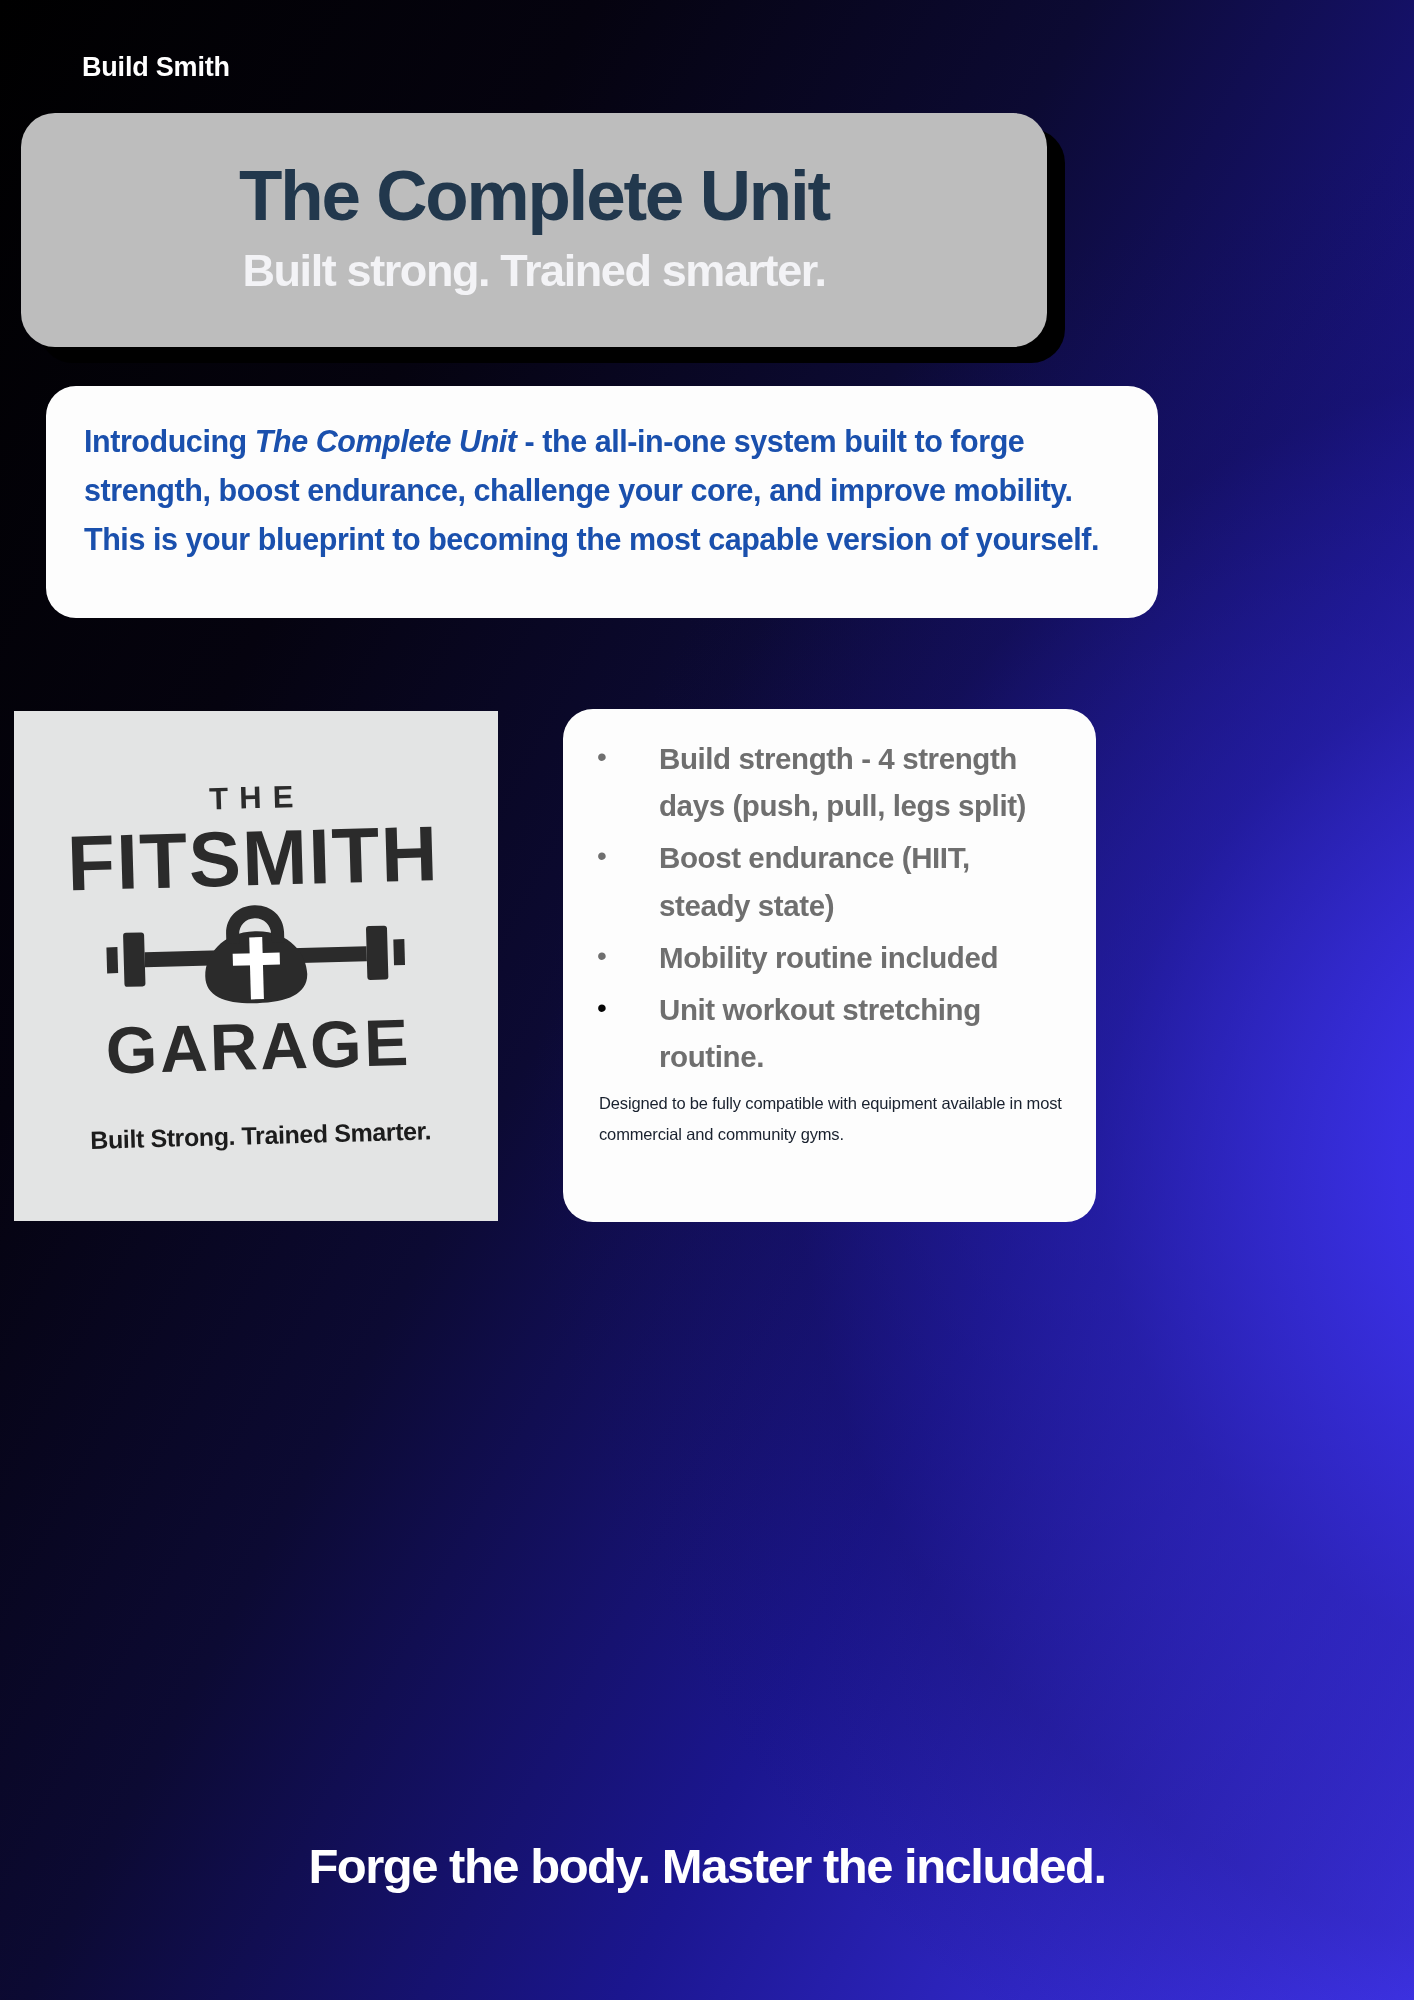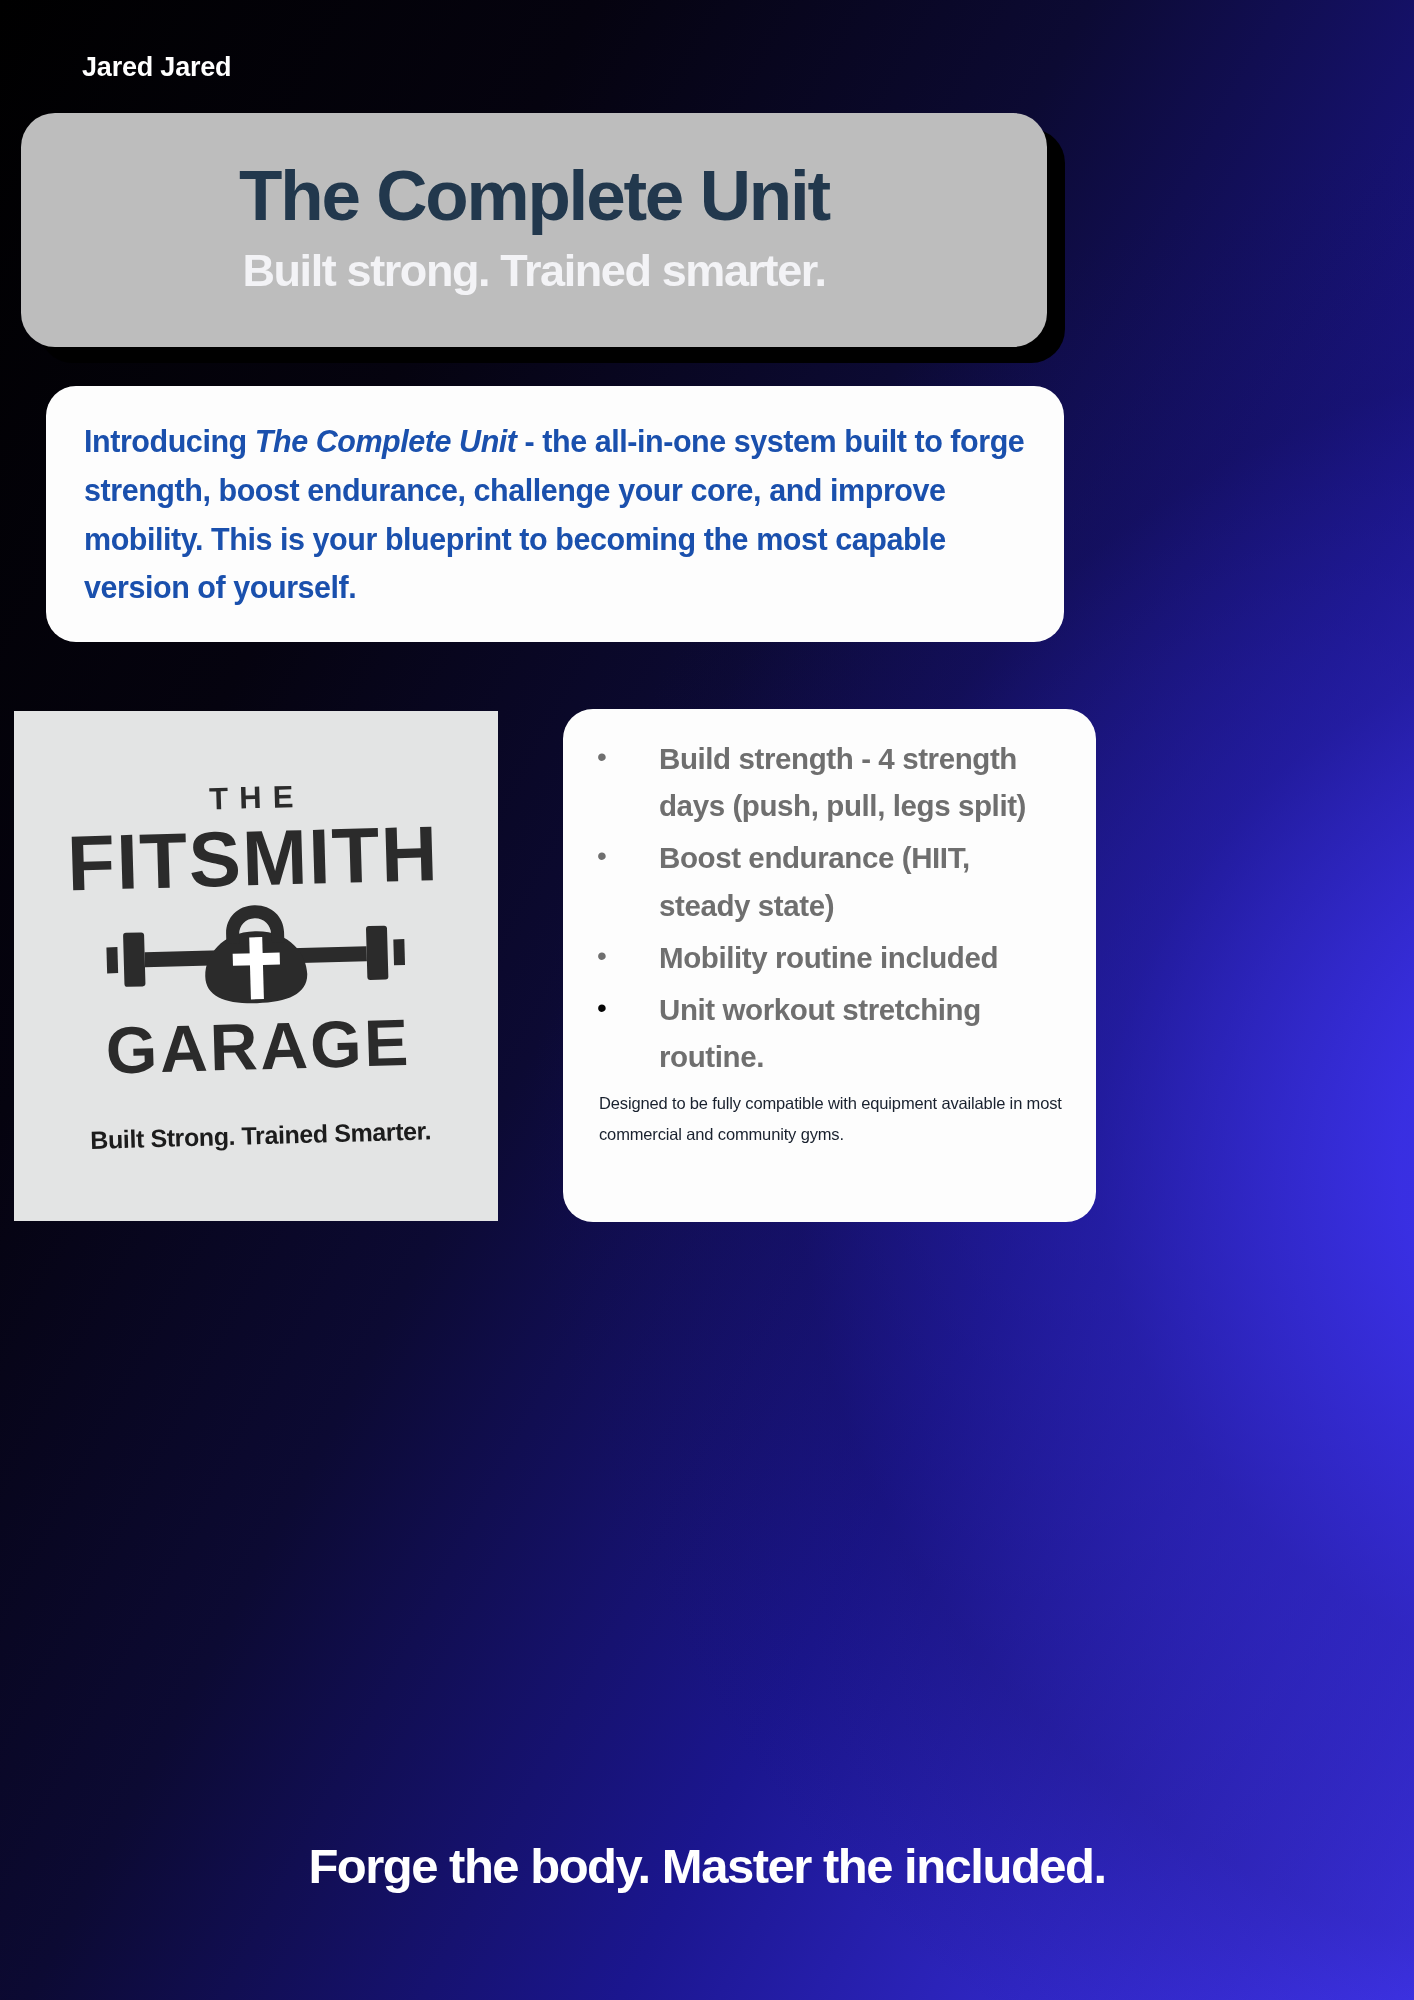--- a/index.html
+++ b/index.html
@@ -74,21 +74,21 @@
     line-height: 1.05;
     margin-top: 14px;
     white-space: nowrap;
   }
 
   
   .intro-card {
     position: absolute;
     left: 46px;
     top: 386px;
-    width: 1018px;
+    width: 1112px;
     min-height: 232px;
     background: #fdfdfd;
     border-radius: 30px;
     padding: 31px 38px 30px 38px;
   }
 
   .intro-text {
     color: #1a50ad;
     font-size: 30.5px;
     font-weight: bold;
@@ -226,21 +226,21 @@
     font-weight: bold;
     letter-spacing: -1.5px;
     white-space: nowrap;
   }
 </style>
 </head>
 <body>
 
 <div class="poster">
 
-  <div class="author">Jared Jared</div>
+  <div class="author">Build Smith</div>
 
   <div class="title-card">
     <div class="title-main">The Complete Unit</div>
     <div class="title-sub">Built strong. Trained smarter.</div>
   </div>
 
   <div class="intro-card">
     <p class="intro-text">
       <span>Introducing </span><em>The Complete Unit</em><span> - the all-in-one system built to forge strength, boost endurance, challenge your core, and improve mobility. This is your blueprint to becoming the most capable version of yourself.</span>
     </p>

